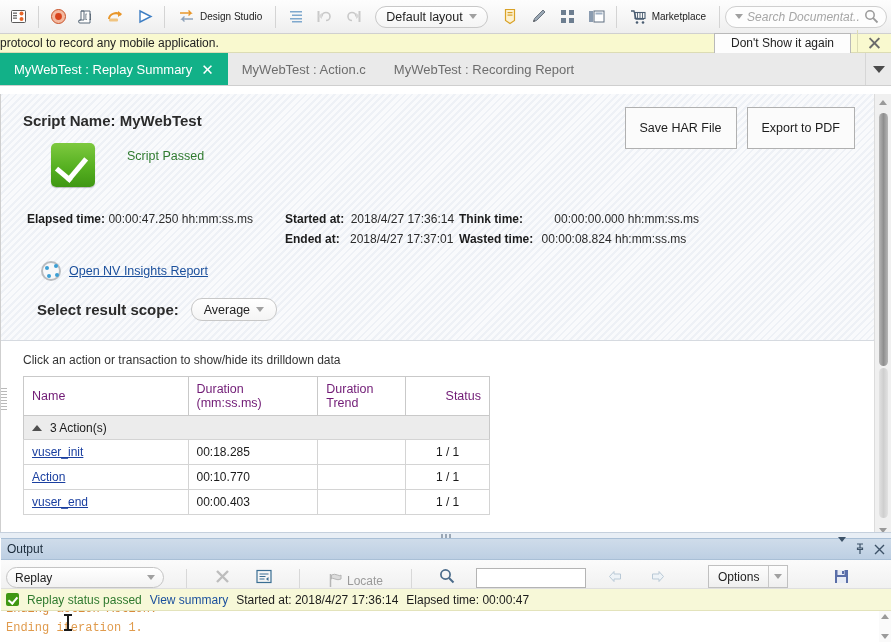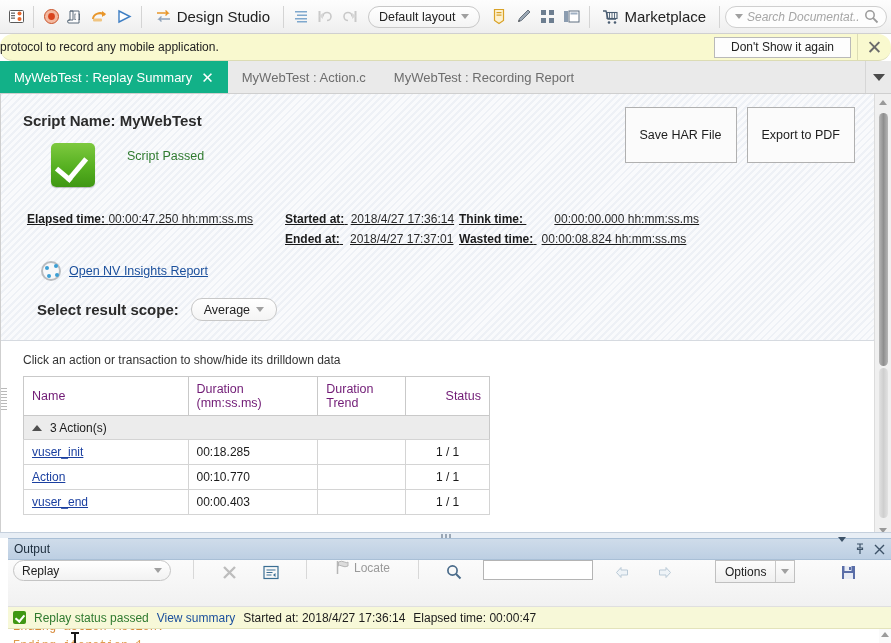--- a/index.html
+++ b/index.html
@@ -25,21 +25,21 @@
   }
   .tb-btn {
     width: 30px; height: 28px;
     display: flex; align-items: center; justify-content: center;
     cursor: default;
   }
   .tb-sep { width: 1px; height: 22px; background: #d4d4d4; margin: 0 5px; }
   .tb-label-btn {
     display: flex; align-items: center; gap: 5px;
     height: 28px; padding: 0 8px; cursor: default; white-space: nowrap;
-    font-size: 15px; color: #222;
+    font-size: 10px; color: #222;
   }
   .pill {
     display: flex; align-items: center; justify-content: center; gap: 6px;
     height: 22px; padding: 0 10px;
     border: 1px solid #c8c8c8; border-radius: 11px;
     background: linear-gradient(to bottom,#ffffff,#f4f4f4);
     font-size: 12.5px; color: #222; white-space: nowrap;
     cursor: default;
   }
   .caret-dn {
@@ -53,25 +53,25 @@
     border: 1px solid #cfcfcf; border-radius: 11px;
     background: #fdfdfd; width: 162px;
   }
   .search-pill .ph {
     flex: 1; font-style: italic; font-size: 12px; color: #a6a6a6;
     overflow: hidden; white-space: nowrap;
   }
 
   
   .notif {
-    height: 27px;
+    height: 19px;
     background: #f9f9cf;
     border-bottom: 1px solid #dcdcb4;
     display: flex; align-items: center;
-    font-size: 12px; color: #222; border-radius: 13px;
+    font-size: 12px; color: #222;
   }
   .notif-text { flex: 1; padding-left: 0px; white-space: nowrap; overflow: hidden; }
   .notif-btn {
     height: 21px; padding: 0 16px; margin-right: 6px;
     border: 1px solid #b9b9b9; background: #fdfdfd;
     font-size: 12px; color: #222; display:flex; align-items:center;
     cursor: default;
   }
   .notif-x {
     width: 34px; height: 27px; display:flex; align-items:center; justify-content:center;
@@ -123,39 +123,39 @@
       135deg, #eef1f6 0 2px, #f9fafc 2px 5px
     );
     border-bottom: 1px solid #d6dae0;
     padding: 14px 18px 10px 18px;
     height: 247px;
   }
   .script-name { font-size: 15px; font-weight: bold; color: #2b2b2b; margin: 4px 0 0 4px; }
   .hdr-btns { position: absolute; right: 36px; top: 13px; display: flex; gap: 10px; }
   .hbtn {
     border: 1px solid #b0b0b0; background: #fbfbfb;
-    padding: 20px 14px; font-size: 12.5px; color: #1d1d1d; cursor: default;
+    padding: 13px 14px; font-size: 12.5px; color: #1d1d1d; cursor: default;
   }
 
   .status-row { display: flex; align-items: flex-start; margin: 14px 0 0 32px; }
   .check-badge {
     width: 44px; height: 44px; border-radius: 5px;
     background: linear-gradient(to bottom,#7ec93f 0%,#56b021 55%,#3f9713 100%);
     position: relative; box-shadow: 0 1px 1px rgba(0,0,0,.25);
   }
   .check-badge::after {
     content: ""; position: absolute;
     left: 11px; top: 8px; width: 14px; height: 24px;
     border: solid #ffffff; border-width: 0 5px 5px 0;
     transform: rotate(40deg);
   }
   .pass-text { margin: 6px 0 0 32px; color: #2f7a2f; font-size: 12.5px; }
 
   .times { margin: 22px 0 0 4px; position: relative; height: 44px; font-size: 12px; }
-  .tcol { position: absolute; top: 0; text-decoration: underline; }
+  .tcol { position: absolute; top: 0; }
   .tl { font-weight: bold; color: #1c1c1c; }
   .tv { color: #2b2b2b; }
   .trow { white-space: nowrap; line-height: 20px; }
 
   .nv-link-row { display: flex; align-items: center; gap: 8px; margin: 8px 0 0 22px; }
   .nv-ico {
     width: 20px; height: 20px; border-radius: 50%;
     border: 2px solid #b9bcc0; position: relative; background: #f7f8fa;
   }
   .nv-ico i {
@@ -221,35 +221,35 @@
   
   .splitter {
     position: absolute; left: 0; right: 0; bottom: 105px; height: 6px;
     background: #e8eef5; border-top: 1px solid #c5d0dd;
     display: flex; align-items: center; justify-content: center;
   }
   .splitter i {
     width: 2px; height: 4px; background: #9aa7b5; margin: 0 1px; display:block;
   }
   .output {
-    position: absolute; left: 8px; right: 0; bottom: 0; height: 105px;
+    position: absolute; left: 1px; right: 0; bottom: 0; height: 105px;
     background: #ffffff;
   }
   .out-title {
     height: 22px; background: linear-gradient(to bottom,#cfdcea,#bdcfe3);
     border-top: 1px solid #a9bfd6; border-bottom: 1px solid #a9bfd6;
     display: flex; align-items: center; padding: 0 6px;
     font-size: 12px; color: #1b2b3b;
   }
   .out-title .spacer { flex: 1; }
   .out-ctl { display:flex; align-items:center; gap: 9px; color:#2e3e50; font-size: 12px; }
   .out-toolbar {
-    height: 47px; background: linear-gradient(to bottom,#fbfbfb,#f1f1f1);
+    height: 29px; background: linear-gradient(to bottom,#fbfbfb,#f1f1f1);
     border-bottom: 1px solid #dfdfdf;
-    display: flex; align-items: flex-start; gap: 16px; padding: 0 5px;
+    display: flex; align-items: flex-end; gap: 16px; padding: 0 5px;
   }
   .ot-sep { width:1px; height:19px; background:#d8d8d8; margin:0 6px; }
   .combo {
     display: flex; align-items: center; height: 21px; width: 158px;
     border: 1px solid #c4c4c4; border-radius: 11px;
     background: linear-gradient(to bottom,#ffffff,#f2f2f2);
     padding: 0 8px; font-size: 12px; color: #222;
   }
   .combo .spacer { flex: 1; }
   .ot-btn { width: 26px; height: 24px; display:flex;align-items:center;justify-content:center; }

